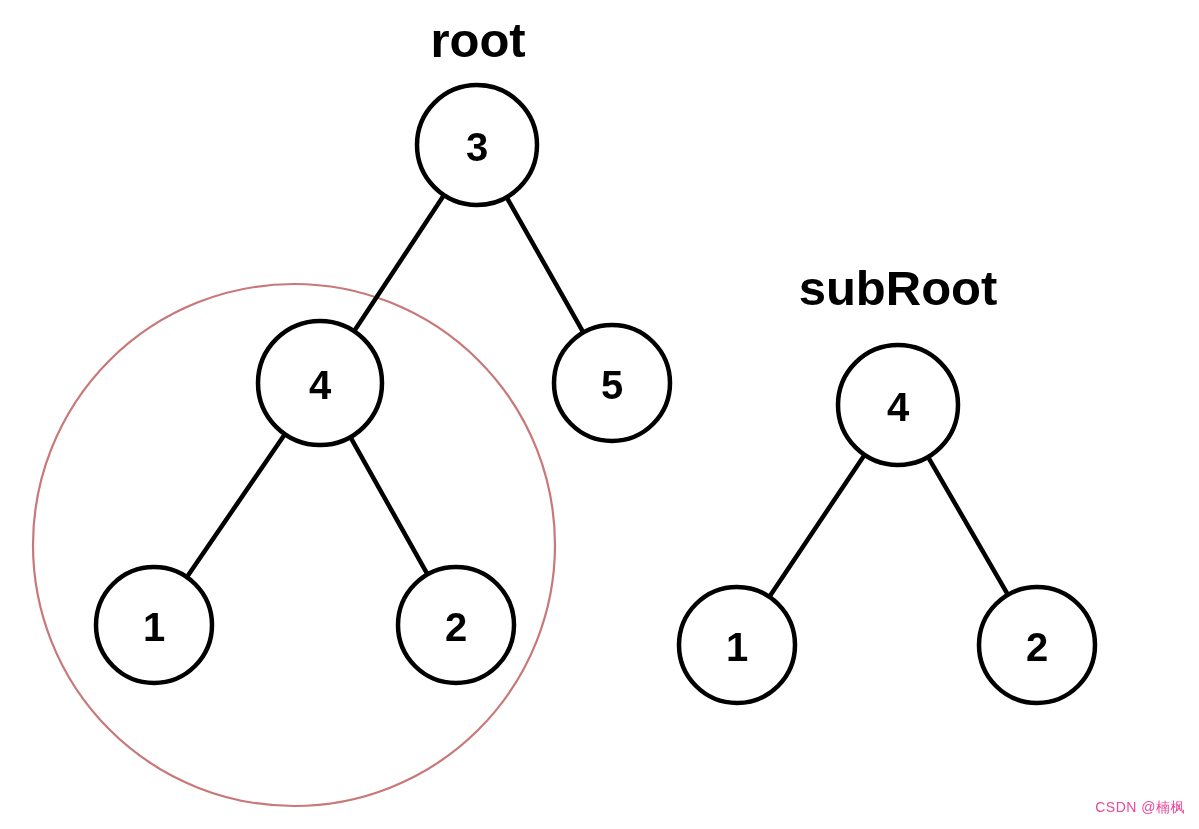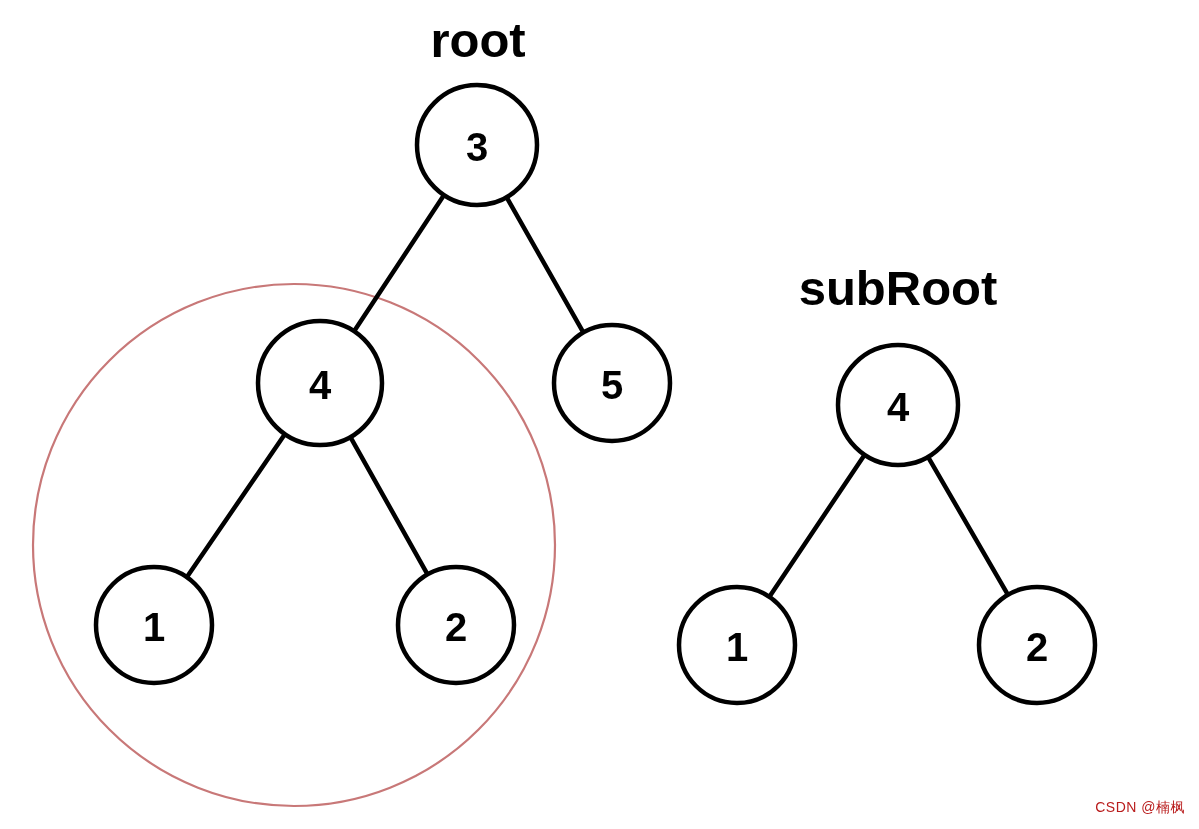--- a/index.html
+++ b/index.html
@@ -57,21 +57,21 @@
     fill: none;
     stroke: #c87878;
     stroke-width: 2.2;
   }
   .watermark {
     position: absolute;
     right: 14px;
     bottom: 12px;
     font-family: "Liberation Sans", "DejaVu Sans", sans-serif;
     font-size: 14px;
-    color: #b91c1c;
+    color: #ec4899;
     letter-spacing: 0.5px;
     white-space: nowrap;
     user-select: none;
   }
 </style>
 </head>
 <body>
 
 <div id="canvas">
 

